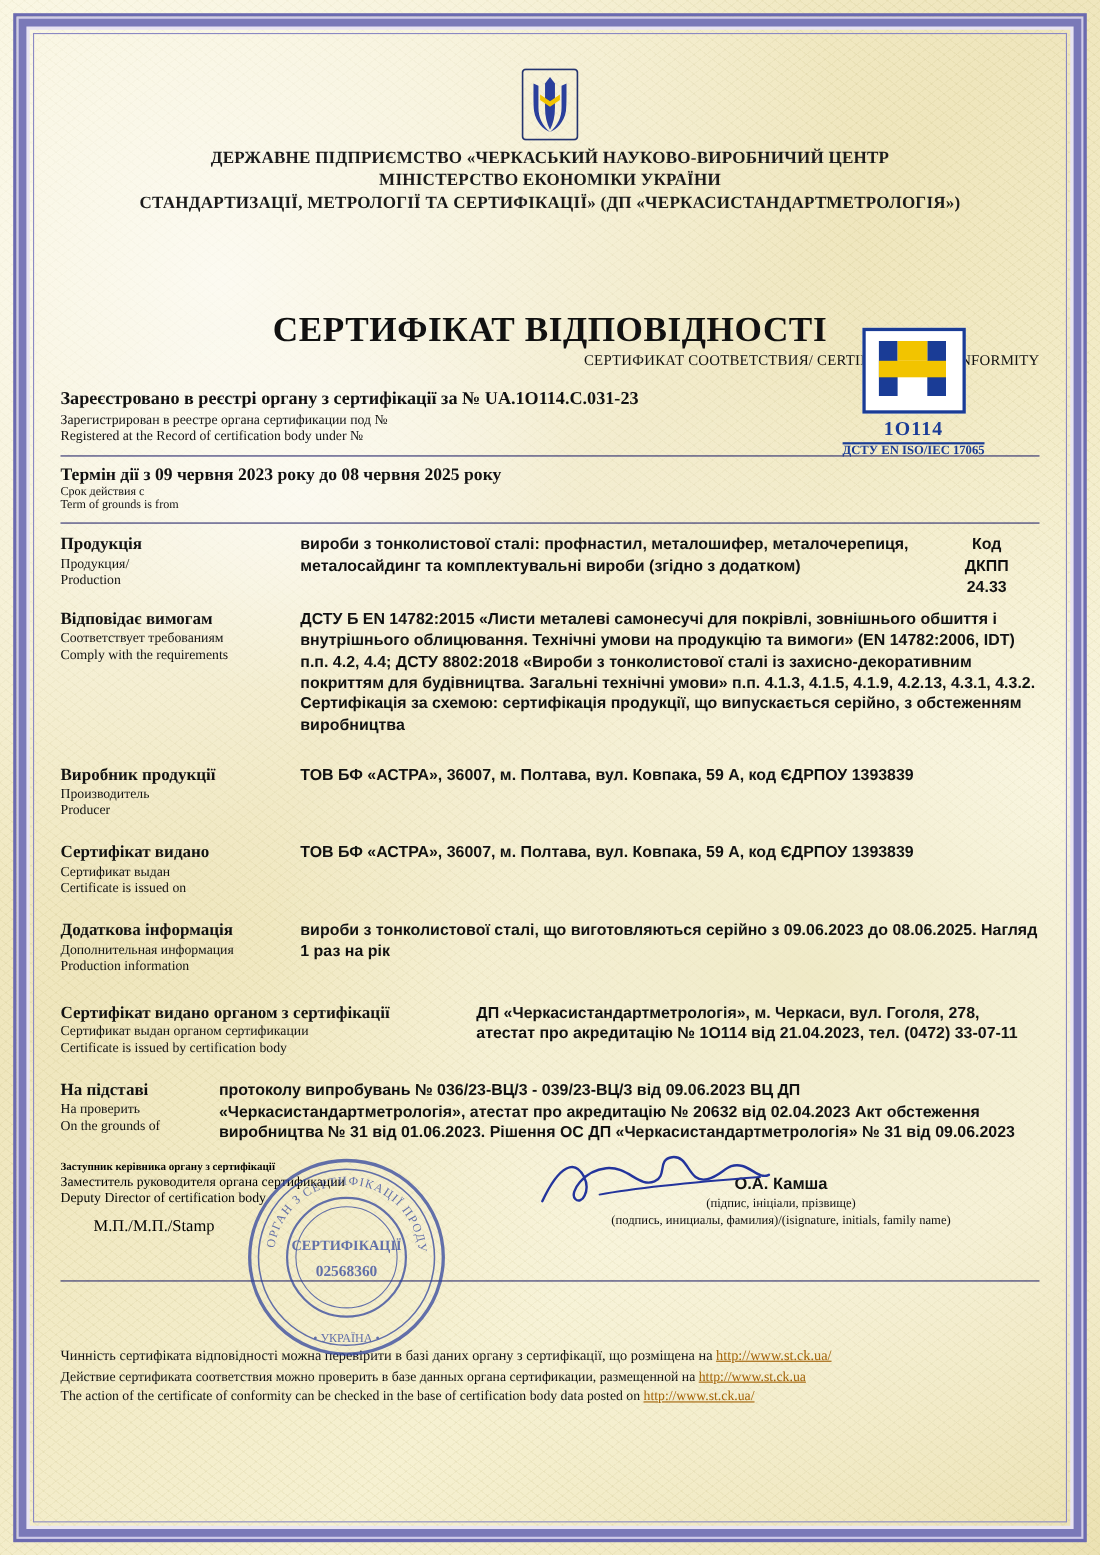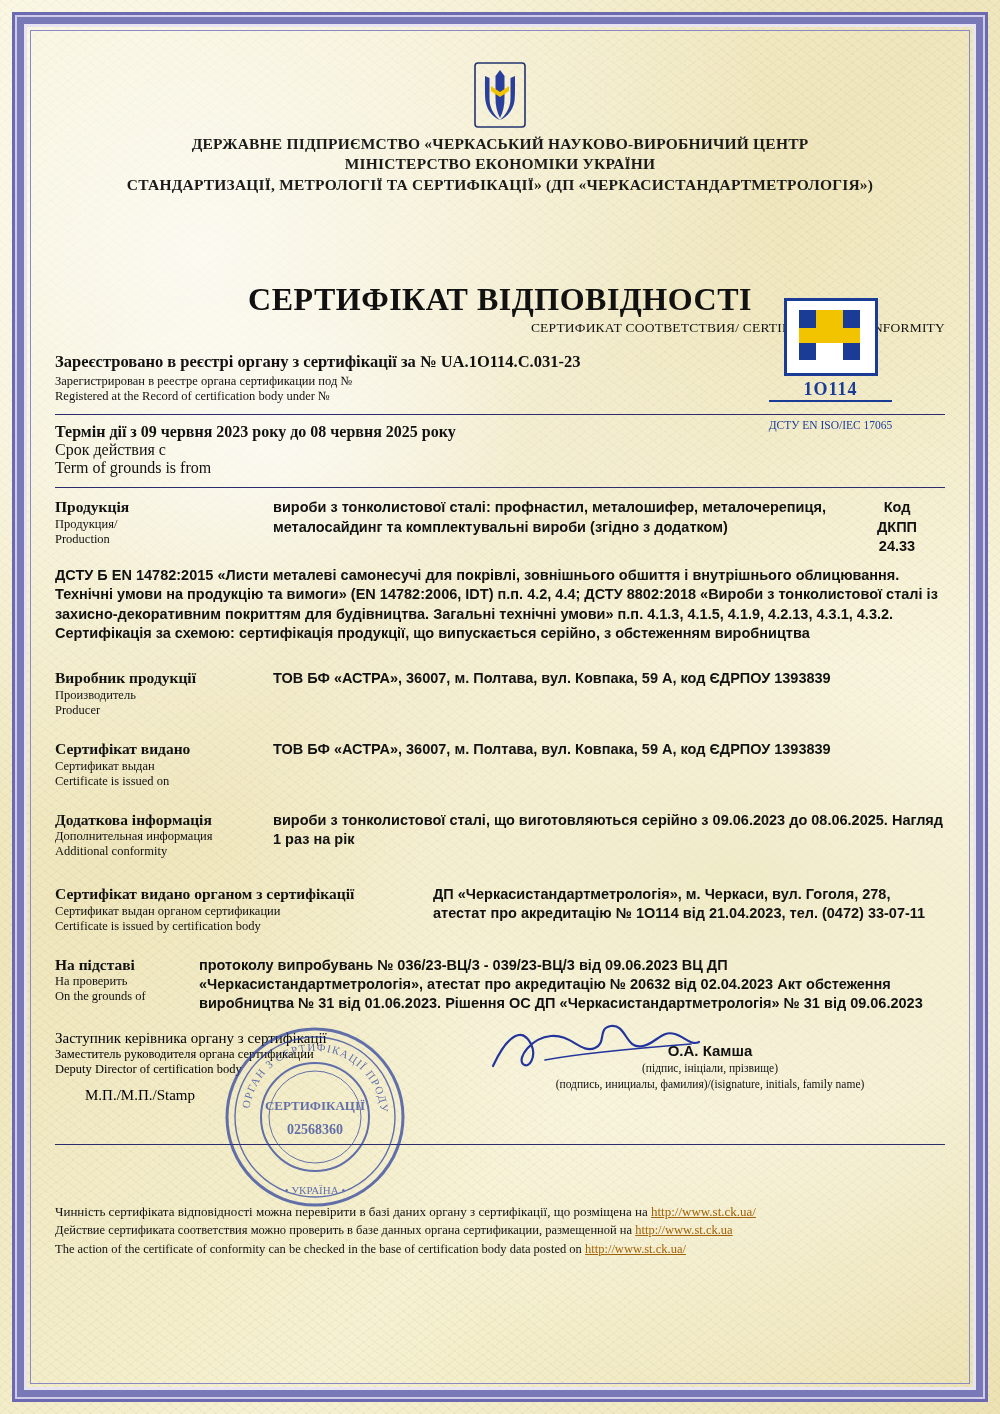--- a/index.html
+++ b/index.html
@@ -130,25 +130,25 @@
   }
   .naau-num {
     font-size: 18px;
     font-weight: bold;
     color: #1a3c96;
     margin-top: 3px;
     letter-spacing: 1px;
   }
   .naau-std {
     font-size: 11.5px;
-    font-weight: normal;
+    font-weight: bold;
     color: #1a3c96;
     border-top: 2px solid #1a3c96;
     display: inline-block;
-    padding-top: 17px;
+    padding-top: 0;
   }
 
   
   .reg {
     margin-top: 16px;
     width: 640px;
   }
   .reg-l1 { font-size: 16.5px; font-weight: bold; color: #111; }
   .reg-l2 { font-size: 12.5px; color: #111; margin-top: 2px; }
   .reg-l3 { font-size: 12.5px; color: #111; }
@@ -156,21 +156,21 @@
   .hr {
     border: none;
     border-top: 1.5px solid #2b2b6e;
     margin: 10px 0 0 0;
   }
 
   .term {
     margin-top: 8px;
   }
   .term-l1 { font-size: 16px; font-weight: bold; color: #111; }
-  .term-l2, .term-l3 { font-size: 16px; color: #111; }
+  .term-l2, .term-l3 { font-size: 11px; color: #111; }
 
   
   .row {
     display: flex;
     margin-top: 10px;
   }
   .row .lbl {
     width: 212px;
     flex: 0 0 212px;
     padding-right: 6px;
@@ -208,21 +208,21 @@
   .row-issuedby .lbl { width: 372px; flex: 0 0 372px; }
   .row-grounds .lbl { width: 138px; flex: 0 0 138px; }
 
   
   .sign-block {
     display: flex;
     margin-top: 16px;
     position: relative;
   }
   .sign-left { width: 420px; flex: 0 0 420px; }
-  .sign-left .ua { font-size: 15px; font-weight: normal; }
+  .sign-left .ua { font-size: 10px; font-weight: bold; }
   .sign-left .ru, .sign-left .en { font-size: 12.5px; }
   .stamp-label {
     font-size: 15px;
     margin-top: 10px;
     margin-left: 30px;
   }
   .sign-right {
     flex: 1;
     text-align: center;
     padding-top: 12px;
@@ -340,20 +340,25 @@
       </div>
       <div class="val">вироби з тонколистової сталі: профнастил, металошифер, металочерепиця, металосайдинг та комплектувальні вироби (згідно з додатком)</div>
       <div class="code-col">
         <div>Код</div>
         <div>ДКПП</div>
         <div>24.33</div>
       </div>
     </div>
 
     <div class="row">
+      <div class="lbl">
+        <div class="ua">Відповідає вимогам</div>
+        <div class="ru">Соответствует требованиям</div>
+        <div class="en">Comply with the requirements</div>
+      </div>
       <div class="val">ДСТУ Б EN 14782:2015 «Листи металеві самонесучі для покрівлі, зовнішнього обшиття і внутрішнього облицювання. Технічні умови на продукцію та вимоги» (EN 14782:2006, IDT) п.п. 4.2, 4.4; ДСТУ 8802:2018 «Вироби з тонколистової сталі із захисно-декоративним покриттям для будівництва. Загальні технічні умови» п.п. 4.1.3, 4.1.5, 4.1.9, 4.2.13, 4.3.1, 4.3.2. Сертифікація за схемою: сертифікація продукції, що випускається серійно, з обстеженням виробництва</div>
     </div>
 
     <div class="row" style="margin-top:26px">
       <div class="lbl">
         <div class="ua">Виробник продукції</div>
         <div class="ru">Производитель</div>
         <div class="en">Producer</div>
       </div>
       <div class="val">ТОВ БФ «АСТРА», 36007, м. Полтава, вул. Ковпака, 59 А, код ЄДРПОУ 1393839</div>
@@ -365,21 +370,21 @@
         <div class="ru">Сертификат выдан</div>
         <div class="en">Certificate is issued on</div>
       </div>
       <div class="val">ТОВ БФ «АСТРА», 36007, м. Полтава, вул. Ковпака, 59 А, код ЄДРПОУ 1393839</div>
     </div>
 
     <div class="row" style="margin-top:22px">
       <div class="lbl">
         <div class="ua">Додаткова інформація</div>
         <div class="ru">Дополнительная информация</div>
-        <div class="en">Additional conformity</div>
+        <div class="en">Production information</div>
       </div>
       <div class="val">вироби з тонколистової сталі, що виготовляються серійно з 09.06.2023 до 08.06.2025. Нагляд 1 раз на рік</div>
     </div>
 
     <div class="row row-issuedby" style="margin-top:26px">
       <div class="lbl">
         <div class="ua">Сертифікат видано органом з сертифікації</div>
         <div class="ru">Сертификат выдан органом сертификации</div>
         <div class="en">Certificate is issued by certification body</div>
       </div>

